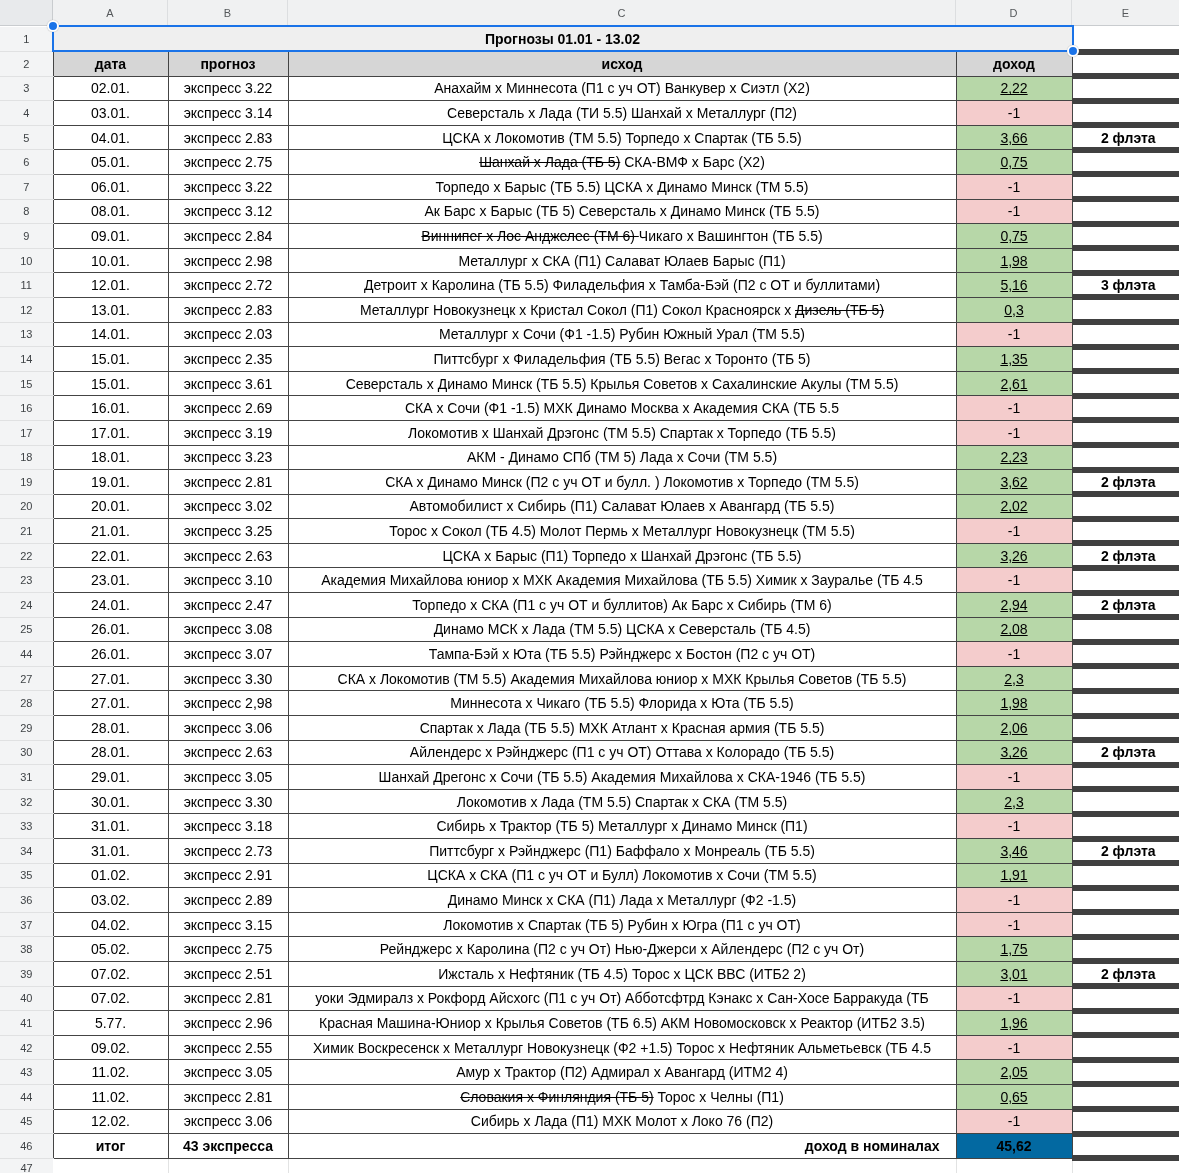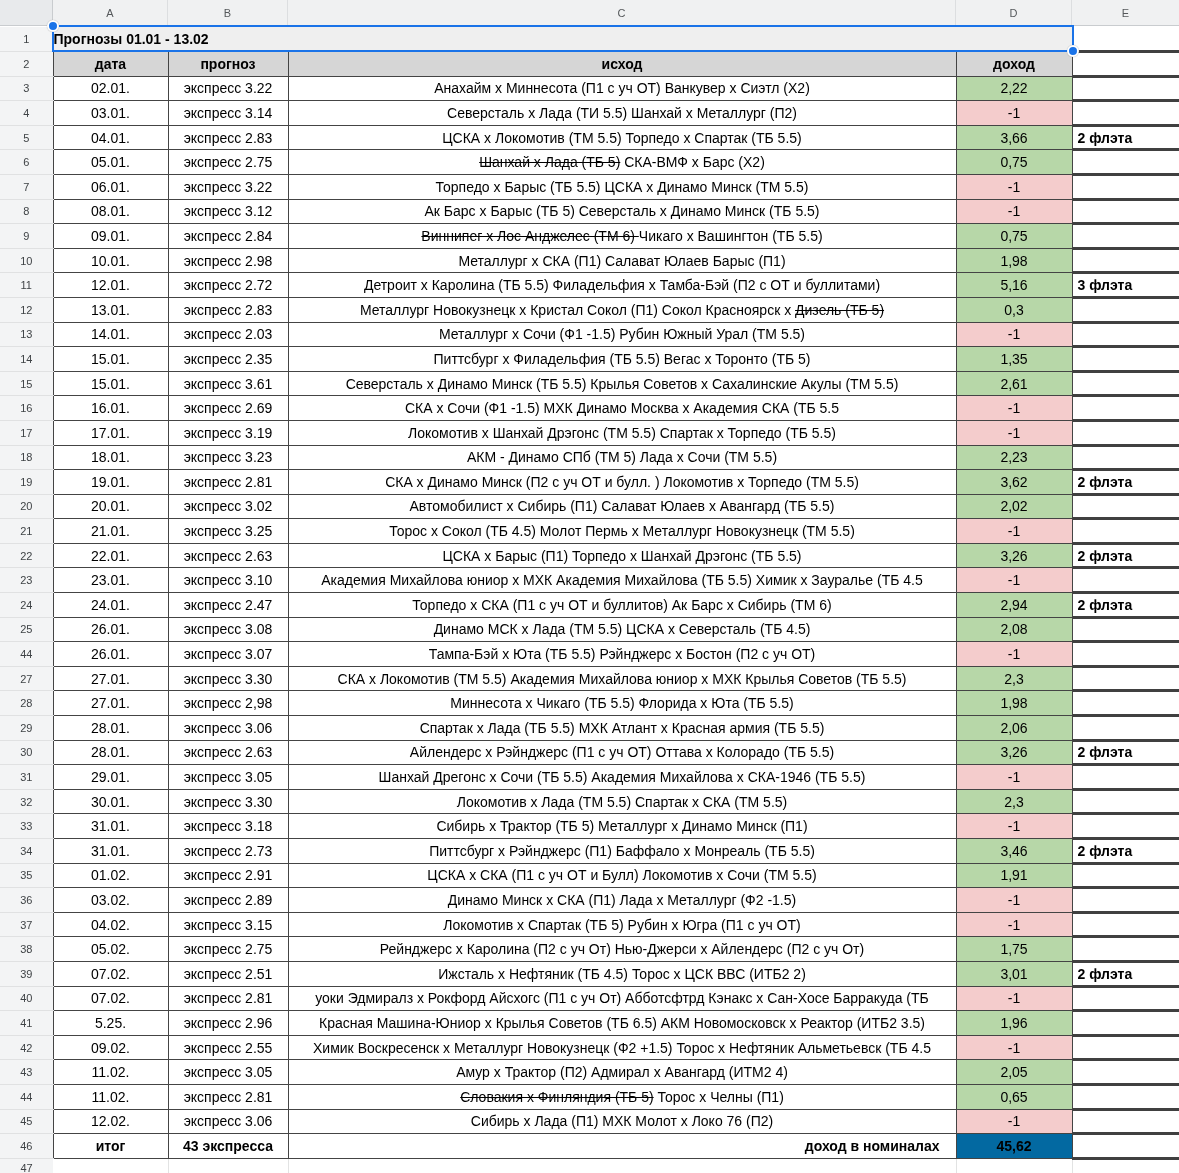--- a/index.html
+++ b/index.html
@@ -27,25 +27,25 @@
   tr { height:24.6px; }
   tr.r-title { height:25px; }
   tr.r-empty { height:19px; }
 
   .rowhdr {
     background:#f3f4f5; text-align:center; font-size:11px; color:#3f4346;
     border-bottom:1px solid #e0e1e2;
   }
   .cell { border:1px solid #444; text-align:center; background:#fff; }
   .c-col { padding:0 2px; }
-  .e-cell { border:none; border-bottom:3px solid #404040; background:#fff;
-            text-align:left; padding-left:5px; font-weight:bold; }
-  .title-cell { background:#efefef; font-weight:bold; border:1px solid #444; }
+  .e-cell { border:none; border-bottom:6px solid #404040; background:#fff;
+            text-align:center; padding-left:5px; font-weight:bold; }
+  .title-cell { background:#efefef; font-weight:bold; text-align:center; border:1px solid #444; }
   .hd { background:#d6d6d6; font-weight:bold; }
-  .win  { background:#b7d7a8; }
+  .win  { background:#b7d7a8;text-decoration:underline; }
   .loss { background:#f4cccc; }
   .total-val { background:#0369a1; font-weight:bold; }
   .bold { font-weight:bold; }
   .right { text-align:right; padding-right:16px; }
   .strike { text-decoration:line-through; }
   .lightgrid { border:none; border-right:1px solid #e2e3e3; background:#fff; }
 
   
   .selection {
     position:absolute; left:52px; top:25px; width:1022px; height:27px;
@@ -397,21 +397,21 @@
         <tr>
           <td class="rowhdr">40</td>
           <td class="cell">07.02.</td>
           <td class="cell">экспресс 2.81</td>
           <td class="cell c-col"><span>уоки Эдмиралз х Рокфорд Айсхогс (П1 с уч От) Абботсфтрд Кэнакс х Сан-Хосе Барракуда (ТБ</span></td>
           <td class="cell loss">-1</td>
           <td class="e-cell"></td>
         </tr>
         <tr>
           <td class="rowhdr">41</td>
-          <td class="cell">5.25.</td>
+          <td class="cell">5.77.</td>
           <td class="cell">экспресс 2.96</td>
           <td class="cell c-col"><span>Красная Машина-Юниор х Крылья Советов (ТБ 6.5) АКМ Новомосковск х Реактор (ИТБ2 3.5)</span></td>
           <td class="cell win">1,96</td>
           <td class="e-cell"></td>
         </tr>
         <tr>
           <td class="rowhdr">42</td>
           <td class="cell">09.02.</td>
           <td class="cell">экспресс 2.55</td>
           <td class="cell c-col"><span>Химик Воскресенск х Металлург Новокузнецк (Ф2 +1.5) Торос х Нефтяник Альметьевск (ТБ 4.5</span></td>

